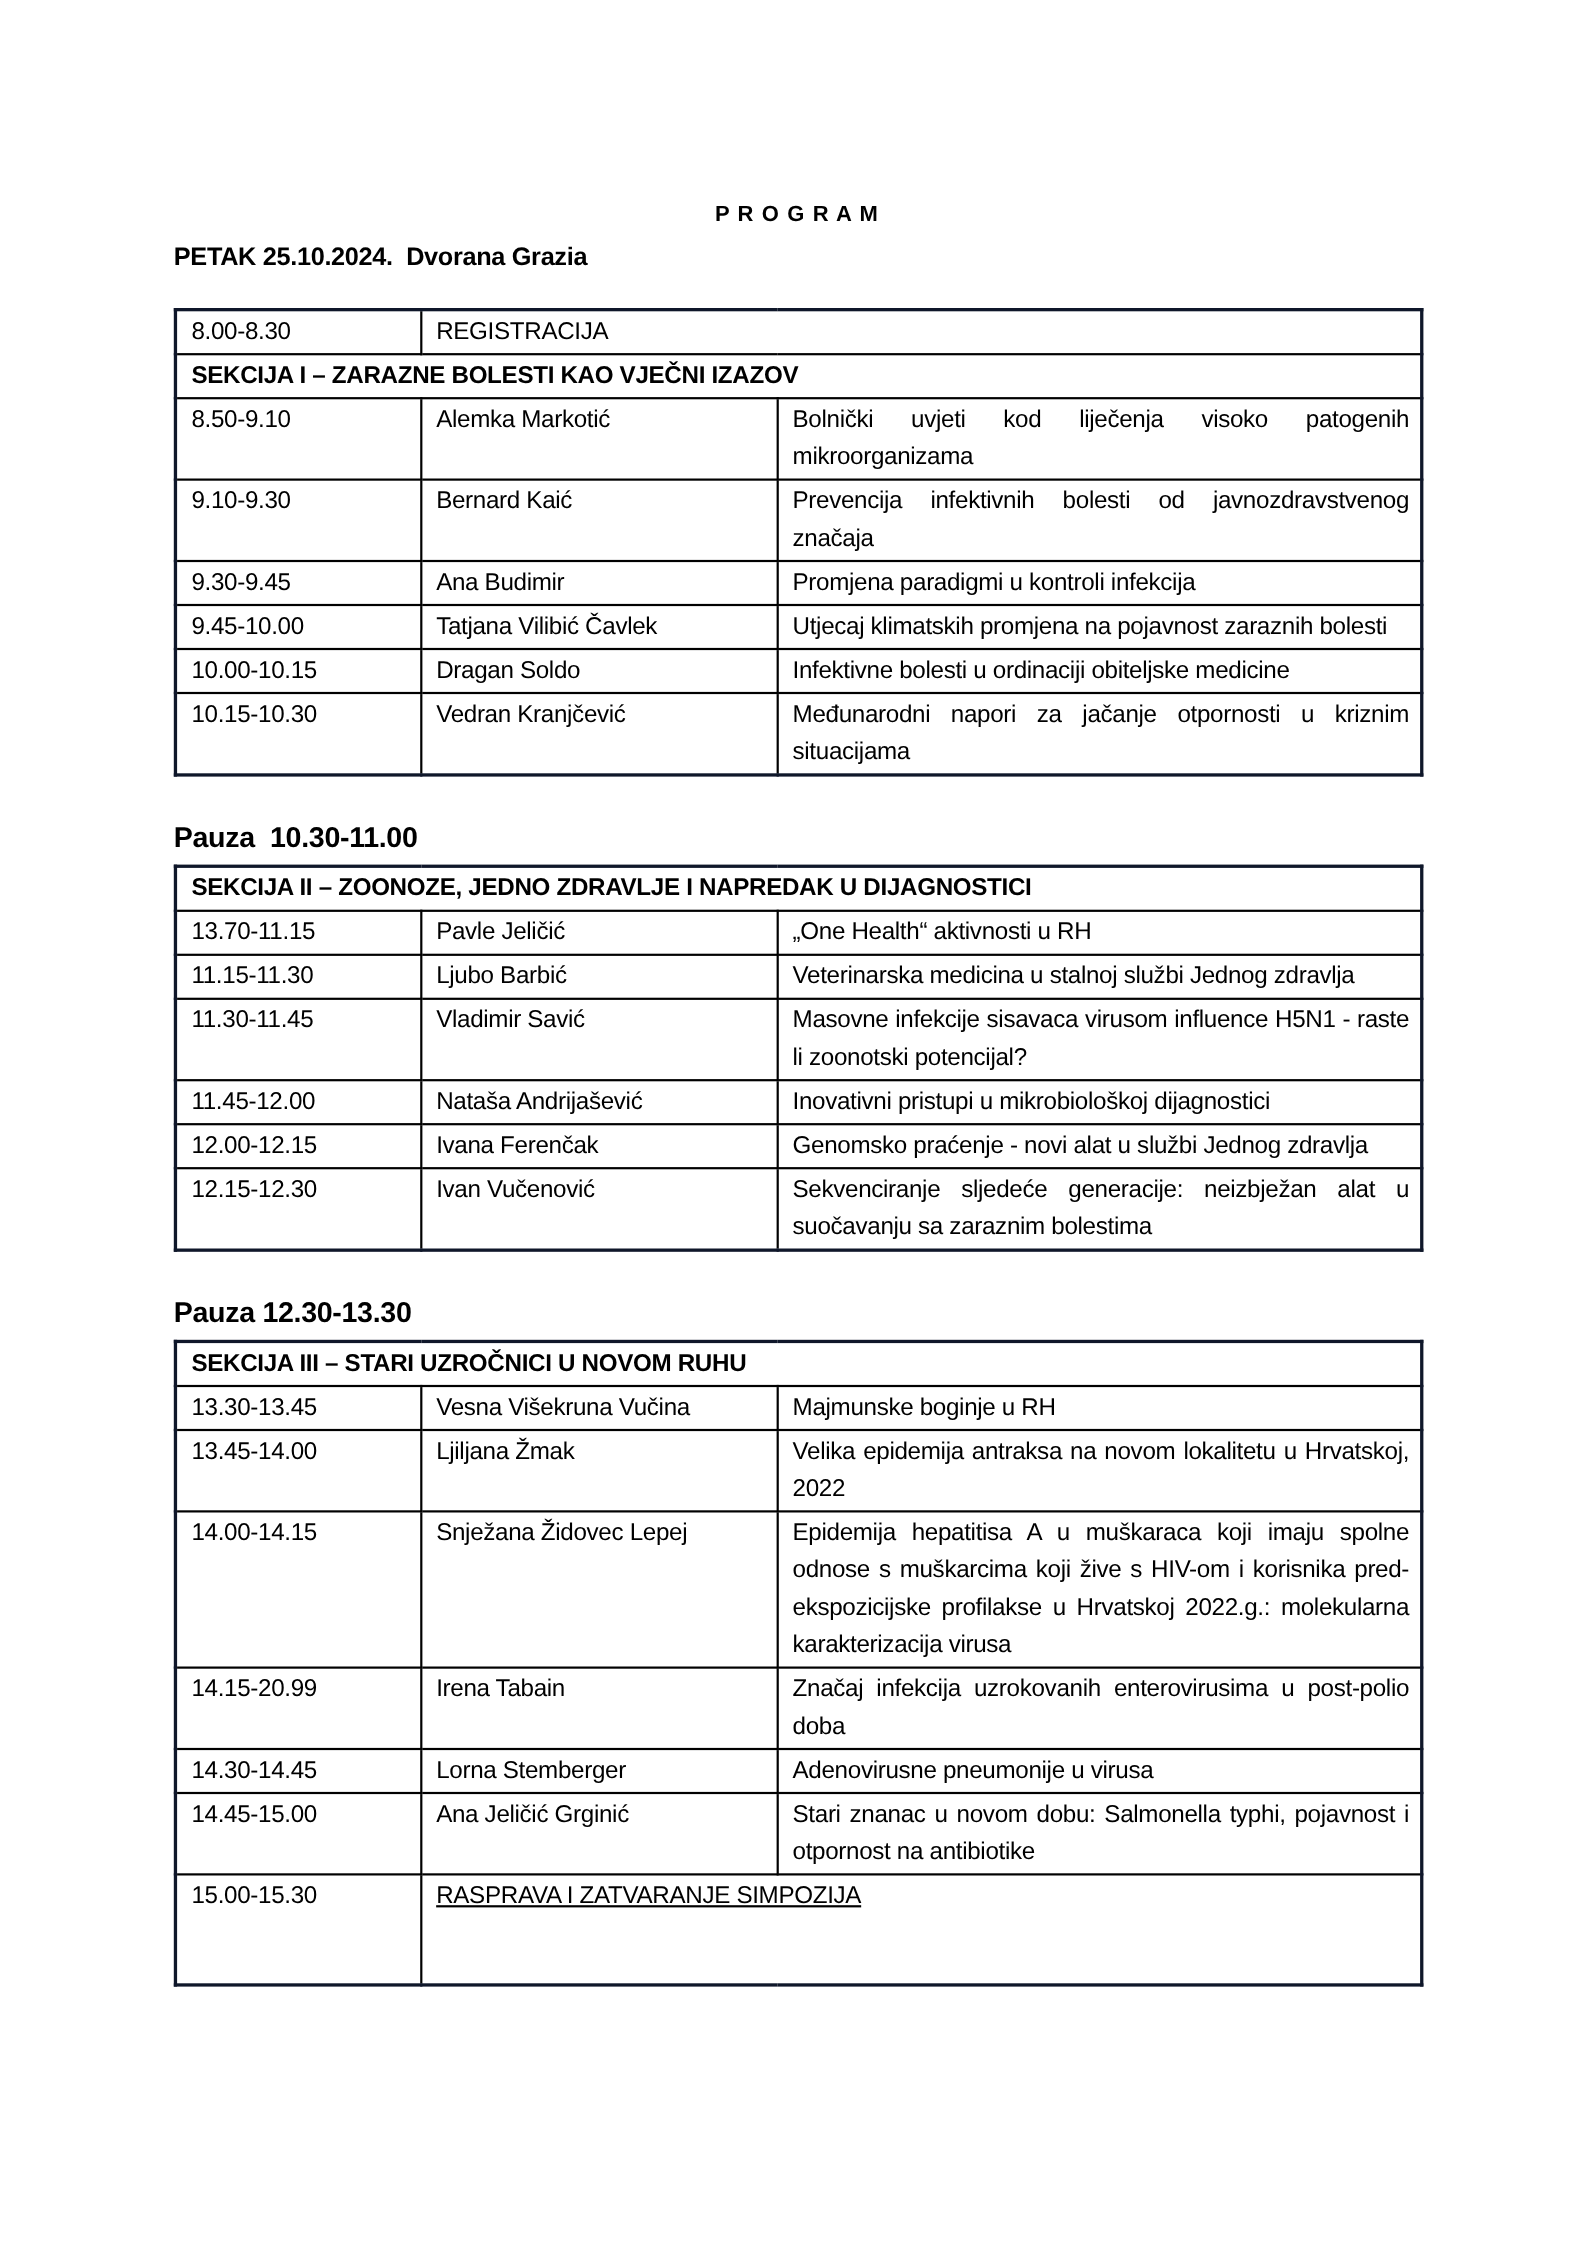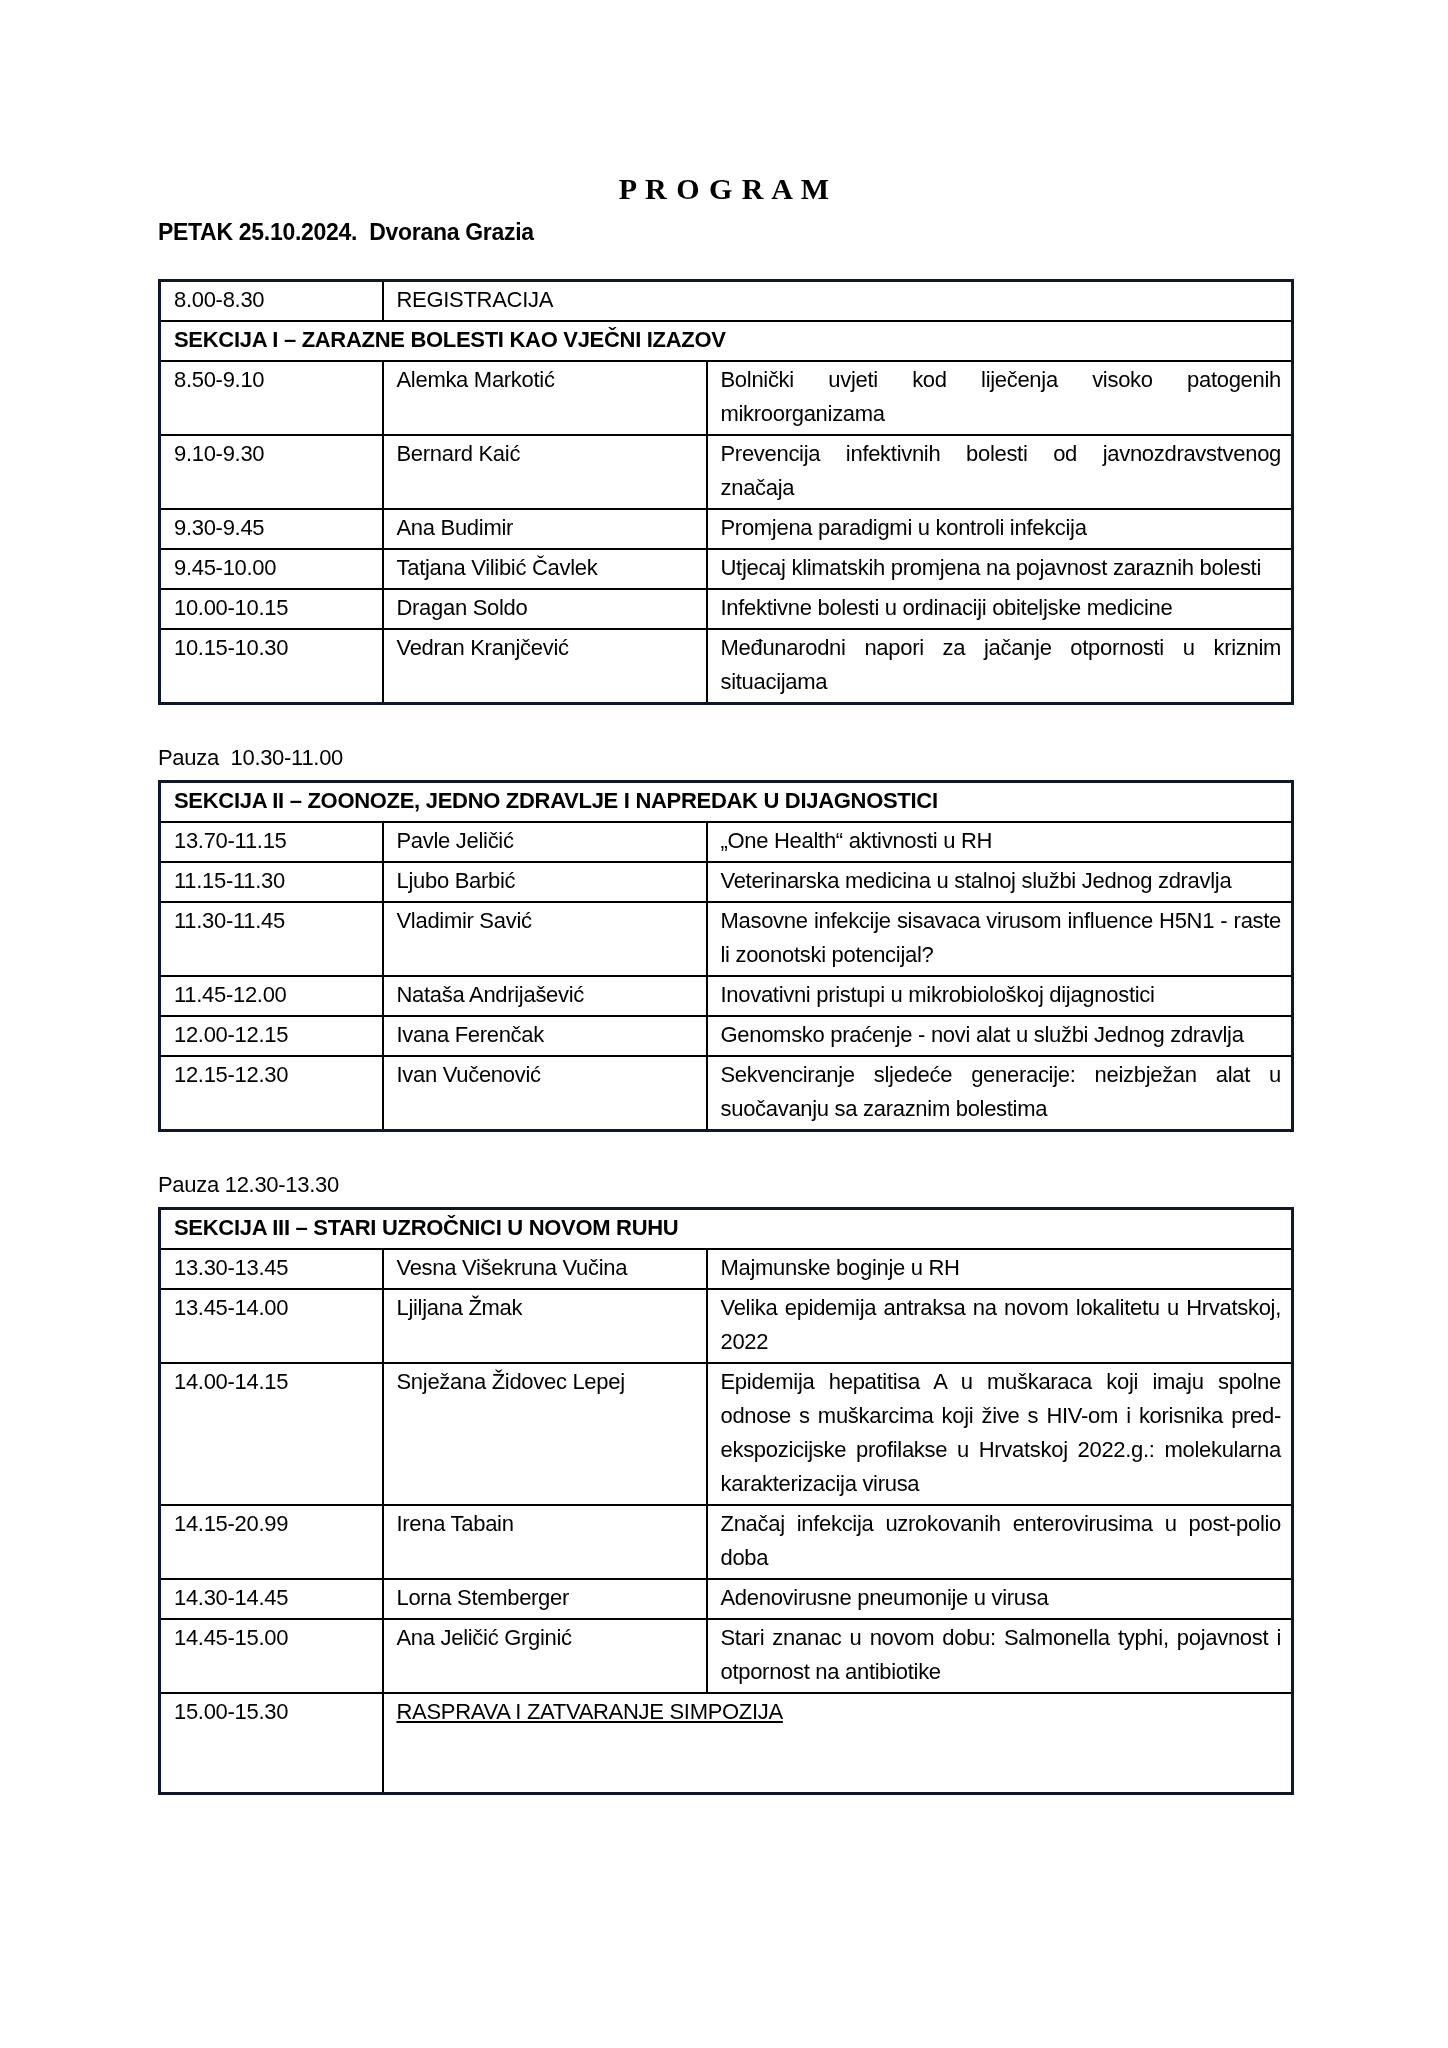--- a/index.html
+++ b/index.html
@@ -11,26 +11,25 @@
     background: #ffffff;
     font-family: "Liberation Sans", "DejaVu Sans", sans-serif;
     color: #000;
     box-sizing: border-box;
     padding: 172px 158px 0 158px;
     overflow: hidden;
   }
   .content { width: 1133px; }
   .title {
     text-align: center;
-    font-size: 30px;
+    font-size: 20px;
     font-weight: bold;
     letter-spacing: 1px;
-    margin: 0;
+    margin: 12px;
     white-space: pre-wrap;
-    font-family: Liberation Serif, serif;
   }
   .subtitle {
     font-size: 23px;
     font-weight: bold;
     margin: 13px 0 0 0;
     letter-spacing: -0.3px;
     white-space: pre-wrap;
   }
   table.program {
     width: 100%;
@@ -48,22 +47,22 @@
     overflow: hidden;
   }
   table.program { border: 3px solid #0f172a; }
   td.c-section {
     font-weight: bold;
     letter-spacing: -0.2px;
   }
   td.c-topic { text-align: justify; }
   td.c-span.tall { height: 94px; text-decoration: underline; }
   .pauza {
-    font-size: 22px;
-    font-weight: normal;
+    font-size: 26px;
+    font-weight: bold;
     margin: 40px 0 9px 0;
     letter-spacing: -0.3px;
     white-space: pre-wrap;
   }
 </style>
 </head>
 <body>
 
 <div class="page">
   <div class="content">

